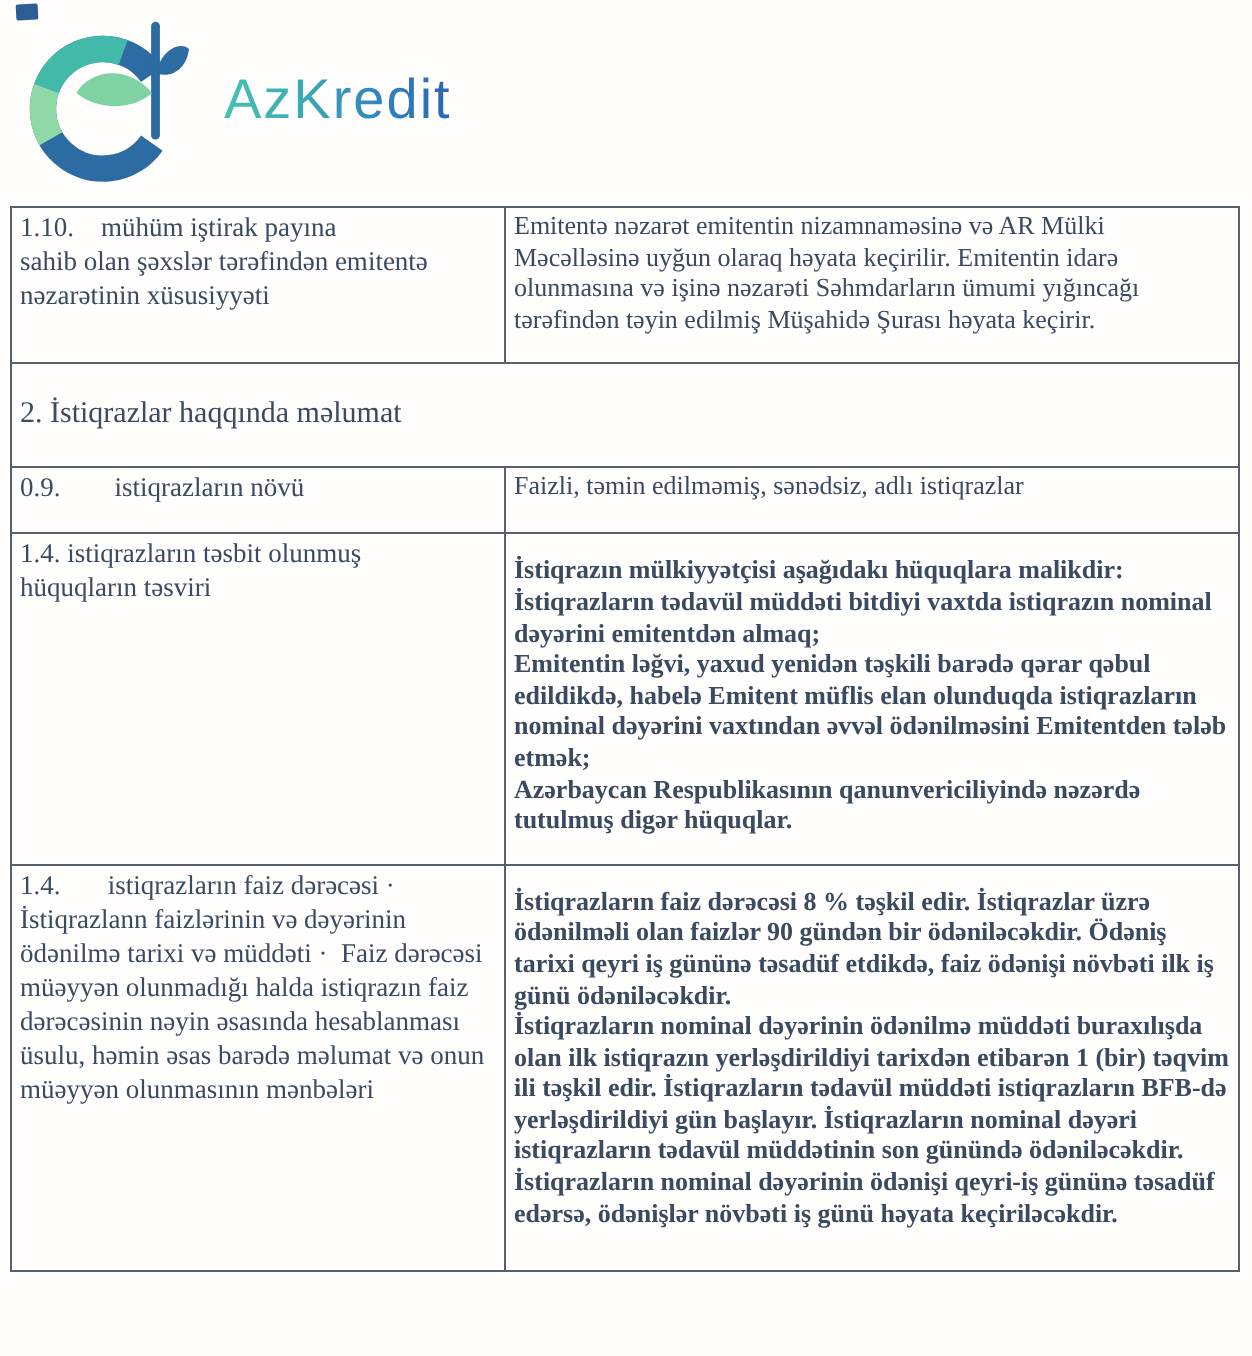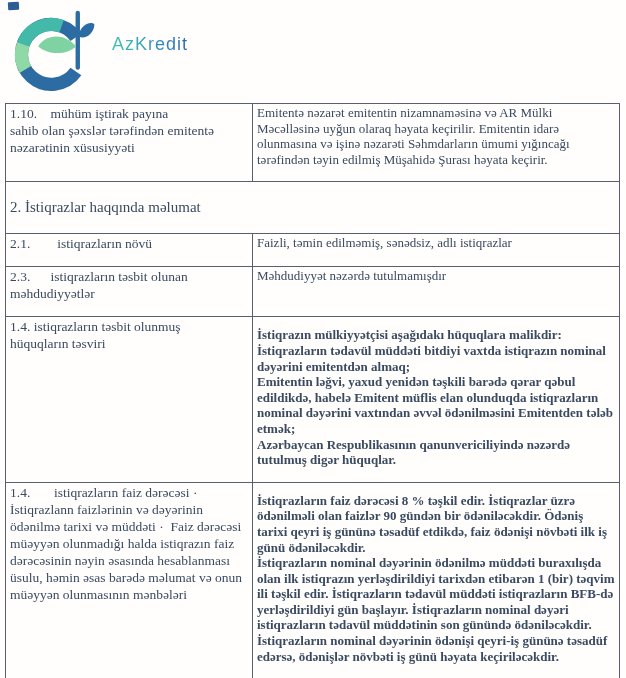--- a/index.html
+++ b/index.html
@@ -15,21 +15,21 @@
   
   .scan-mark{
     position:absolute;left:8px;top:2px;width:11px;height:8px;
     background:#2c5e93;transform:rotate(-3deg);border-radius:1px;
   }
   .logo{position:absolute;left:10px;top:6px;width:300px;height:90px;}
   .logo-icon{position:absolute;left:0;top:0;width:88px;height:88px;}
   .wordmark{
     position:absolute;left:102px;top:28px;
     font-family:"Liberation Sans", sans-serif;
-    font-size:18px;font-weight:500;letter-spacing:1px;
+    font-size:28px;font-weight:500;letter-spacing:1px;
     background:linear-gradient(90deg,#43c3b0 0%,#3daeb4 30%,#2f80c0 72%,#2b66b0 100%);
     -webkit-background-clip:text;background-clip:text;
     -webkit-text-fill-color:transparent;color:transparent;
   }
   
   .doc-table{
     position:absolute;left:5px;top:103px;width:615px;
     border-collapse:collapse;table-layout:fixed;
   }
   .doc-table td{
@@ -84,27 +84,22 @@
       <tr style="height:68px">
         <td class="label">1.10.    mühüm iştirak payına
 sahib olan şəxslər tərəfindən emitentə
 nəzarətinin xüsusiyyəti</td>
         <td>Emitentə nəzarət emitentin nizamnaməsinə və AR Mülki Məcəlləsinə uyğun olaraq həyata keçirilir. Emitentin idarə olunmasına və işinə nəzarəti Səhmdarların ümumi yığıncağı tərəfindən təyin edilmiş Müşahidə Şurası həyata keçirir.</td>
       </tr>
       <tr style="height:52px">
         <td class="section-cell" colspan="2">2. İstiqrazlar haqqında məlumat</td>
       </tr>
       <tr style="height:22px">
-        <td class="label">2.1.        istiqrazların növü</td>
+        <td class="label">0.9.        istiqrazların növü</td>
         <td>Faizli, təmin edilməmiş, sənədsiz, adlı istiqrazlar</td>
-      </tr>
-      <tr style="height:43px">
-        <td class="label">2.3.      istiqrazların təsbit olunan
-məhdudiyyətlər</td>
-        <td>Məhdudiyyət nəzərdə tutulmamışdır</td>
       </tr>
       <tr style="height:143px">
         <td class="label">1.4. istiqrazların təsbit olunmuş
 hüquqların təsviri</td>
         <td class="pad-top">İstiqrazın mülkiyyətçisi aşağıdakı hüquqlara malikdir: İstiqrazların tədavül müddəti bitdiyi vaxtda istiqrazın nominal dəyərini emitentdən almaq;
 Emitentin ləğvi, yaxud yenidən təşkili barədə qərar qəbul edildikdə, habelə Emitent müflis elan olunduqda istiqrazların nominal dəyərini vaxtından əvvəl ödənilməsini Emitentden tələb etmək;
 Azərbaycan Respublikasının qanunvericiliyində nəzərdə tutulmuş digər hüquqlar.</td>
       </tr>
       <tr style="height:203px">
         <td class="label">1.4.       istiqrazların faiz dərəcəsi · İstiqrazlann faizlərinin və dəyərinin ödənilmə tarixi və müddəti ·  Faiz dərəcəsi müəyyən olunmadığı halda istiqrazın faiz dərəcəsinin nəyin əsasında hesablanması üsulu, həmin əsas barədə məlumat və onun müəyyən olunmasının mənbələri</td>

